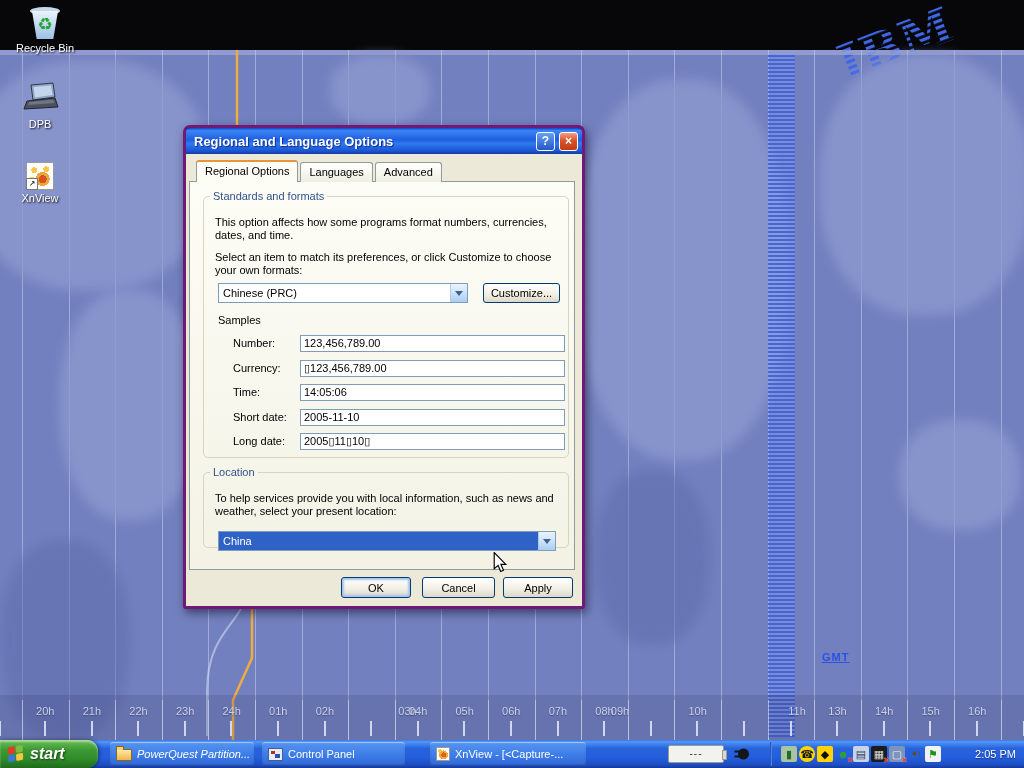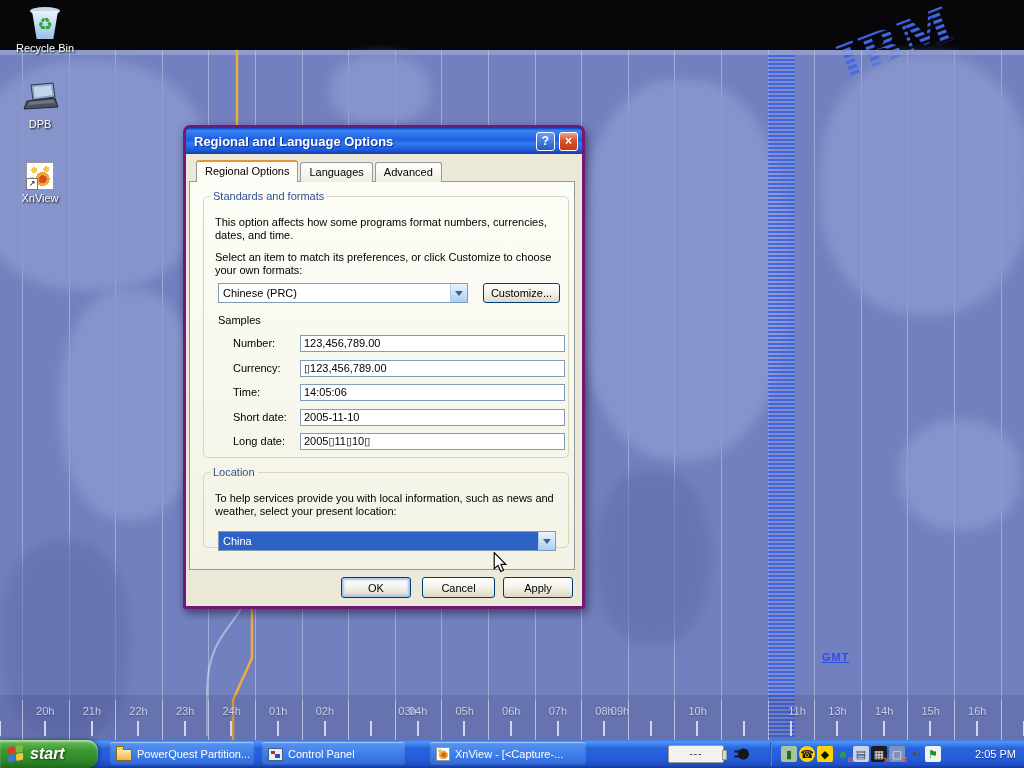--- a/index.html
+++ b/index.html
@@ -115,21 +115,21 @@
        font-size:16px;text-shadow:1px 1px 2px rgba(0,0,0,.6);}
   .flag{width:16px;height:16px;position:relative;transform:skewY(-8deg) rotate(-2deg);flex:none;}
   .flag i{position:absolute;width:7px;height:7px;border-radius:1.5px;}
   .flag .f1{left:0;top:0;background:#E33B25;} .flag .f2{left:8px;top:0;background:#7DBB42;}
   .flag .f3{left:0;top:8px;background:#3A77D9;} .flag .f4{left:8px;top:8px;background:#F3C73E;}
   .taskbtn{position:absolute;top:2px;height:24px;border-radius:3px;box-sizing:border-box;
        background:linear-gradient(180deg,#5795F2 0%,#3E7EE8 50%,#3168D8 100%);
        box-shadow:inset 0 1px 1px rgba(255,255,255,.5), inset 0 -1px 2px rgba(0,0,30,.35);
        color:#fff;font-size:11px;display:flex;align-items:center;gap:5px;padding:0 6px;
        white-space:nowrap;overflow:hidden;}
-  .tb-pq{left:110px;width:144px;} .tb-cp{left:262px;width:143px;} .tb-xn{left:430px;width:156px;}
+  .tb-pq{left:110px;width:144px;font-style:italic;} .tb-cp{left:262px;width:143px;} .tb-xn{left:430px;width:156px;}
   .ticon{flex:none;position:relative;display:inline-block;}
   .folder{width:14px;height:10px;background:linear-gradient(180deg,#FFE9A8,#F0B64C);border:1px solid #8A6914;border-radius:1px;margin-top:2px;}
   .folder::before{content:"";position:absolute;left:-1px;top:-4px;width:6px;height:3px;background:#F6D376;border:1px solid #8A6914;border-bottom:none;}
   .cpanel{width:13px;height:11px;background:#E6EDF6;border:1px solid #44608C;
        background-image:linear-gradient(#B03030,#B03030),linear-gradient(#3050B0,#3050B0);
        background-size:4px 3px,5px 4px;background-position:2px 2px,6px 5px;background-repeat:no-repeat;}
   .xnico{width:12px;height:12px;background:
        radial-gradient(circle at 55% 58%, #E06018 0 2.5px, #F2A83C 2.5px 4.5px, transparent 4.5px),
        radial-gradient(circle at 25% 25%, #F7C84A 0 2px, transparent 2px),#fff;border:1px solid #999;}
   .battery{position:absolute;left:668px;top:5px;width:56px;height:18px;background:#F2F2EE;border:1px solid #9A9A92;

